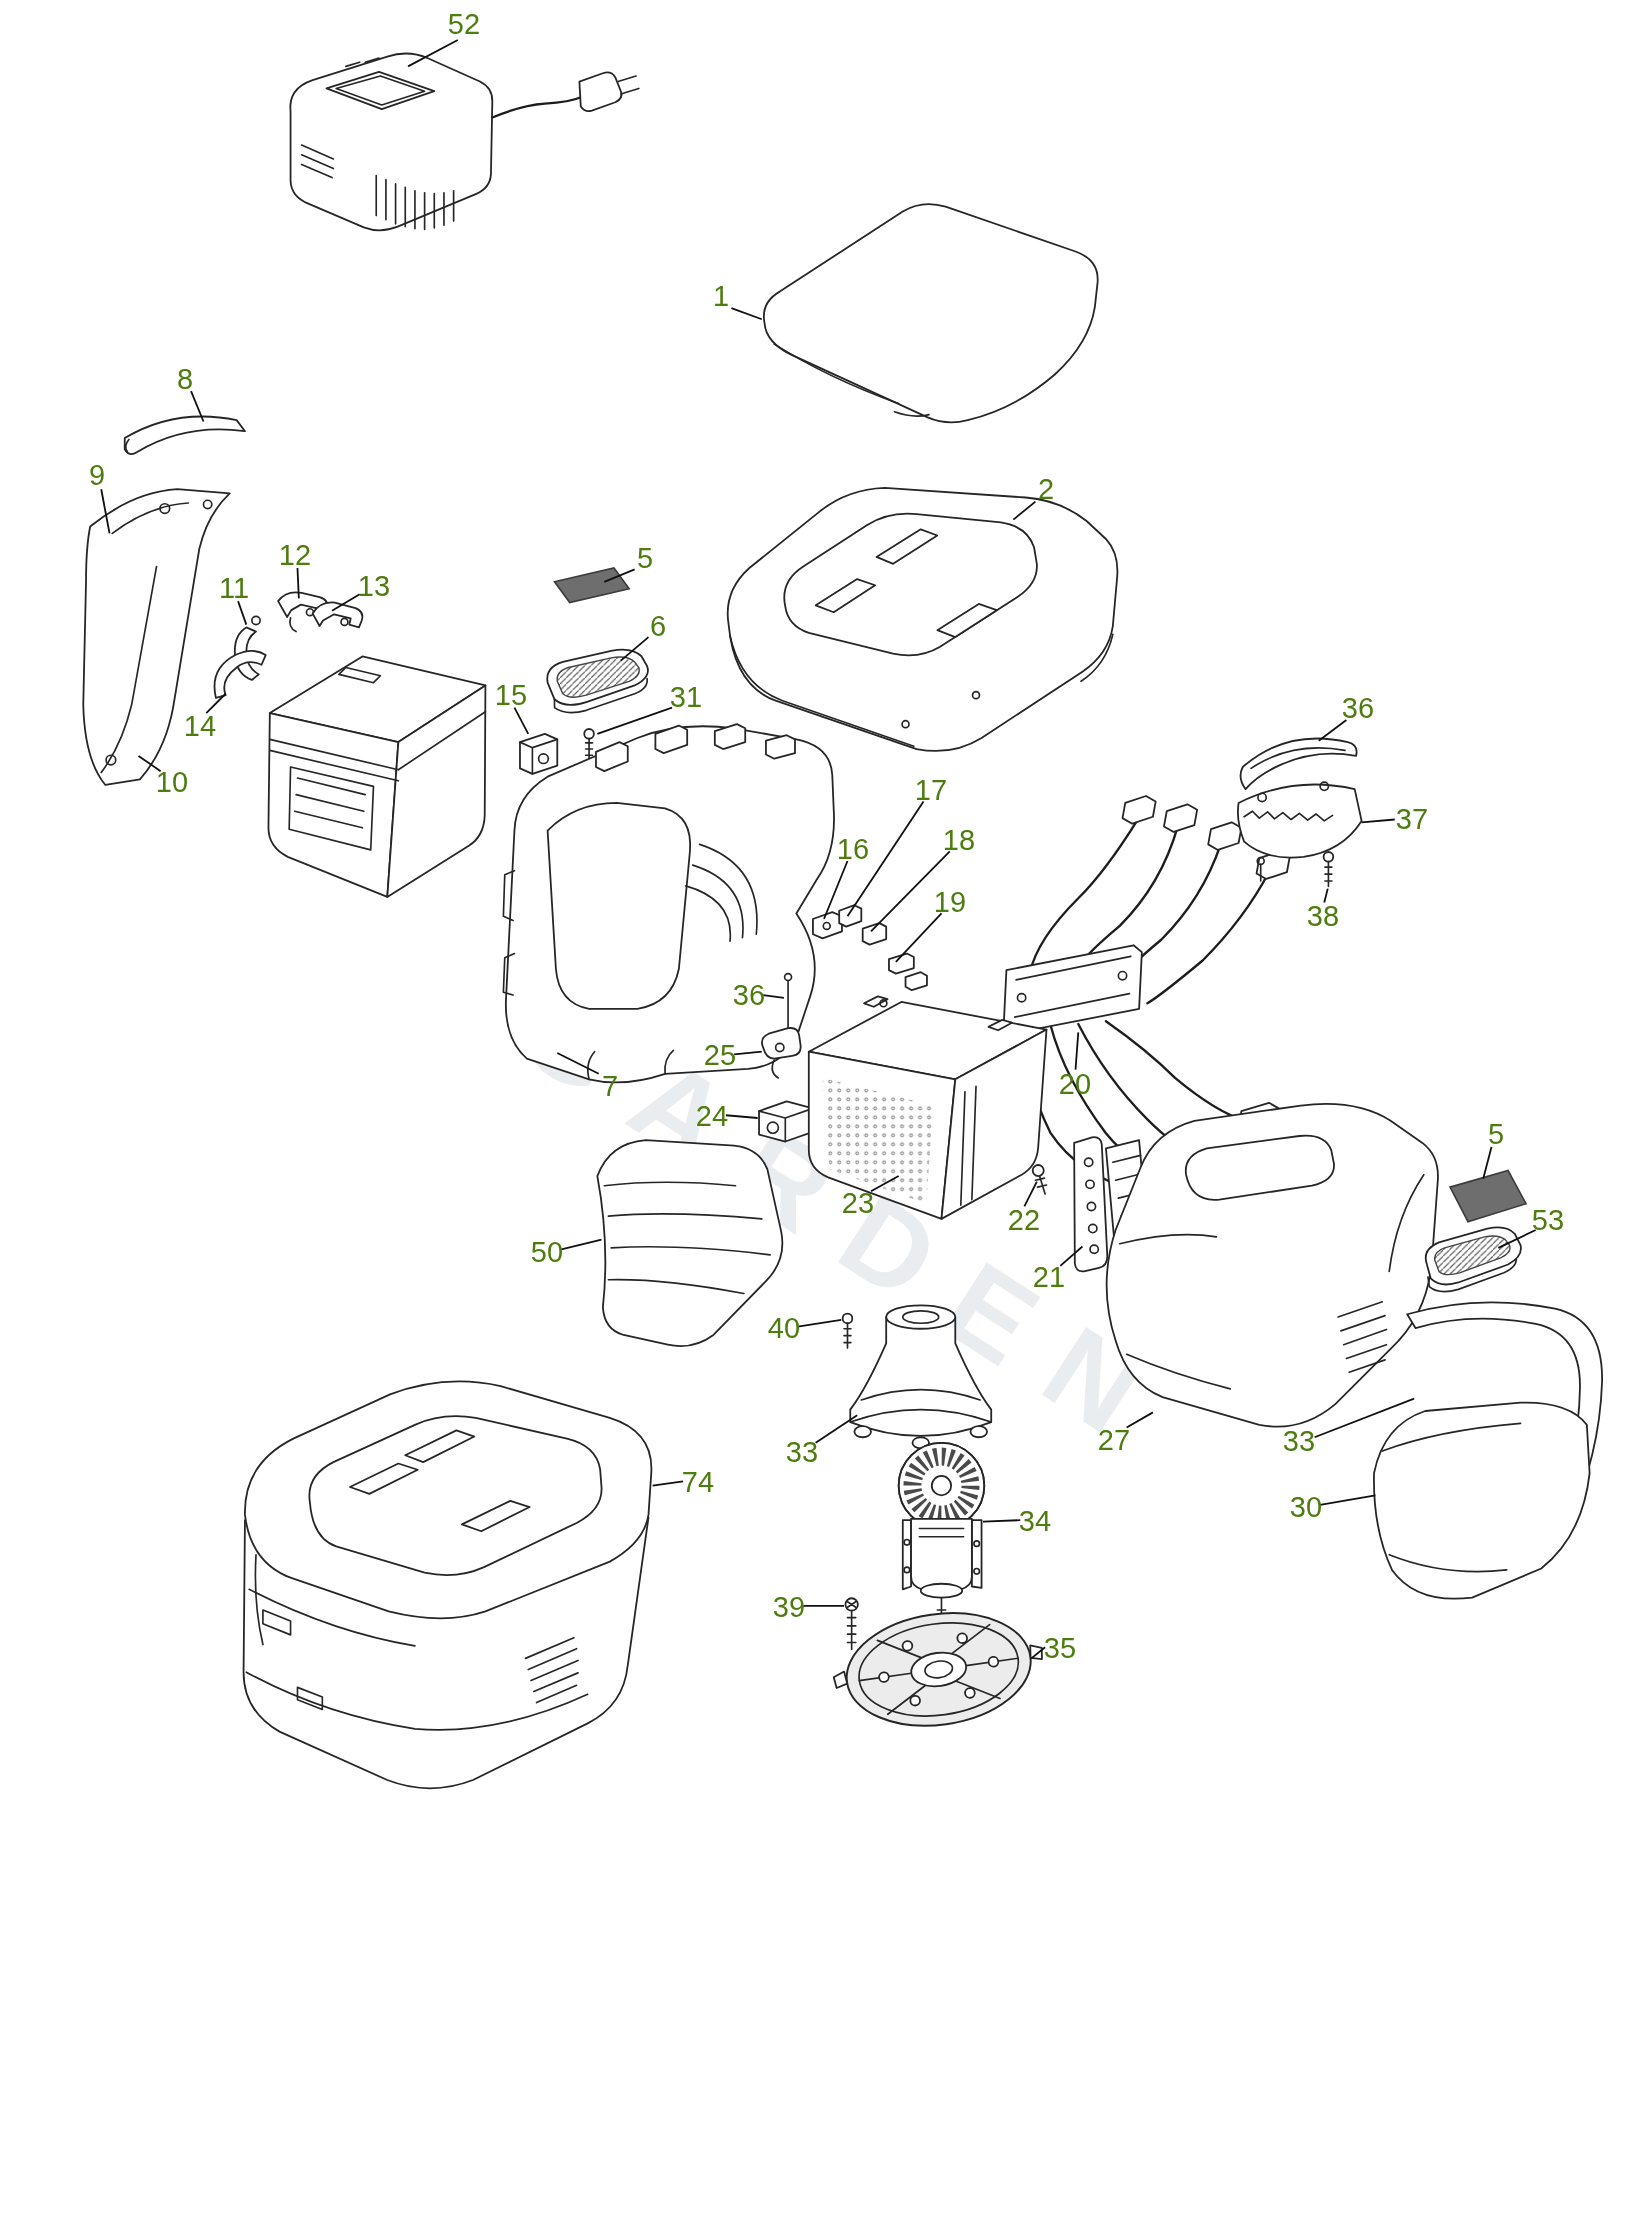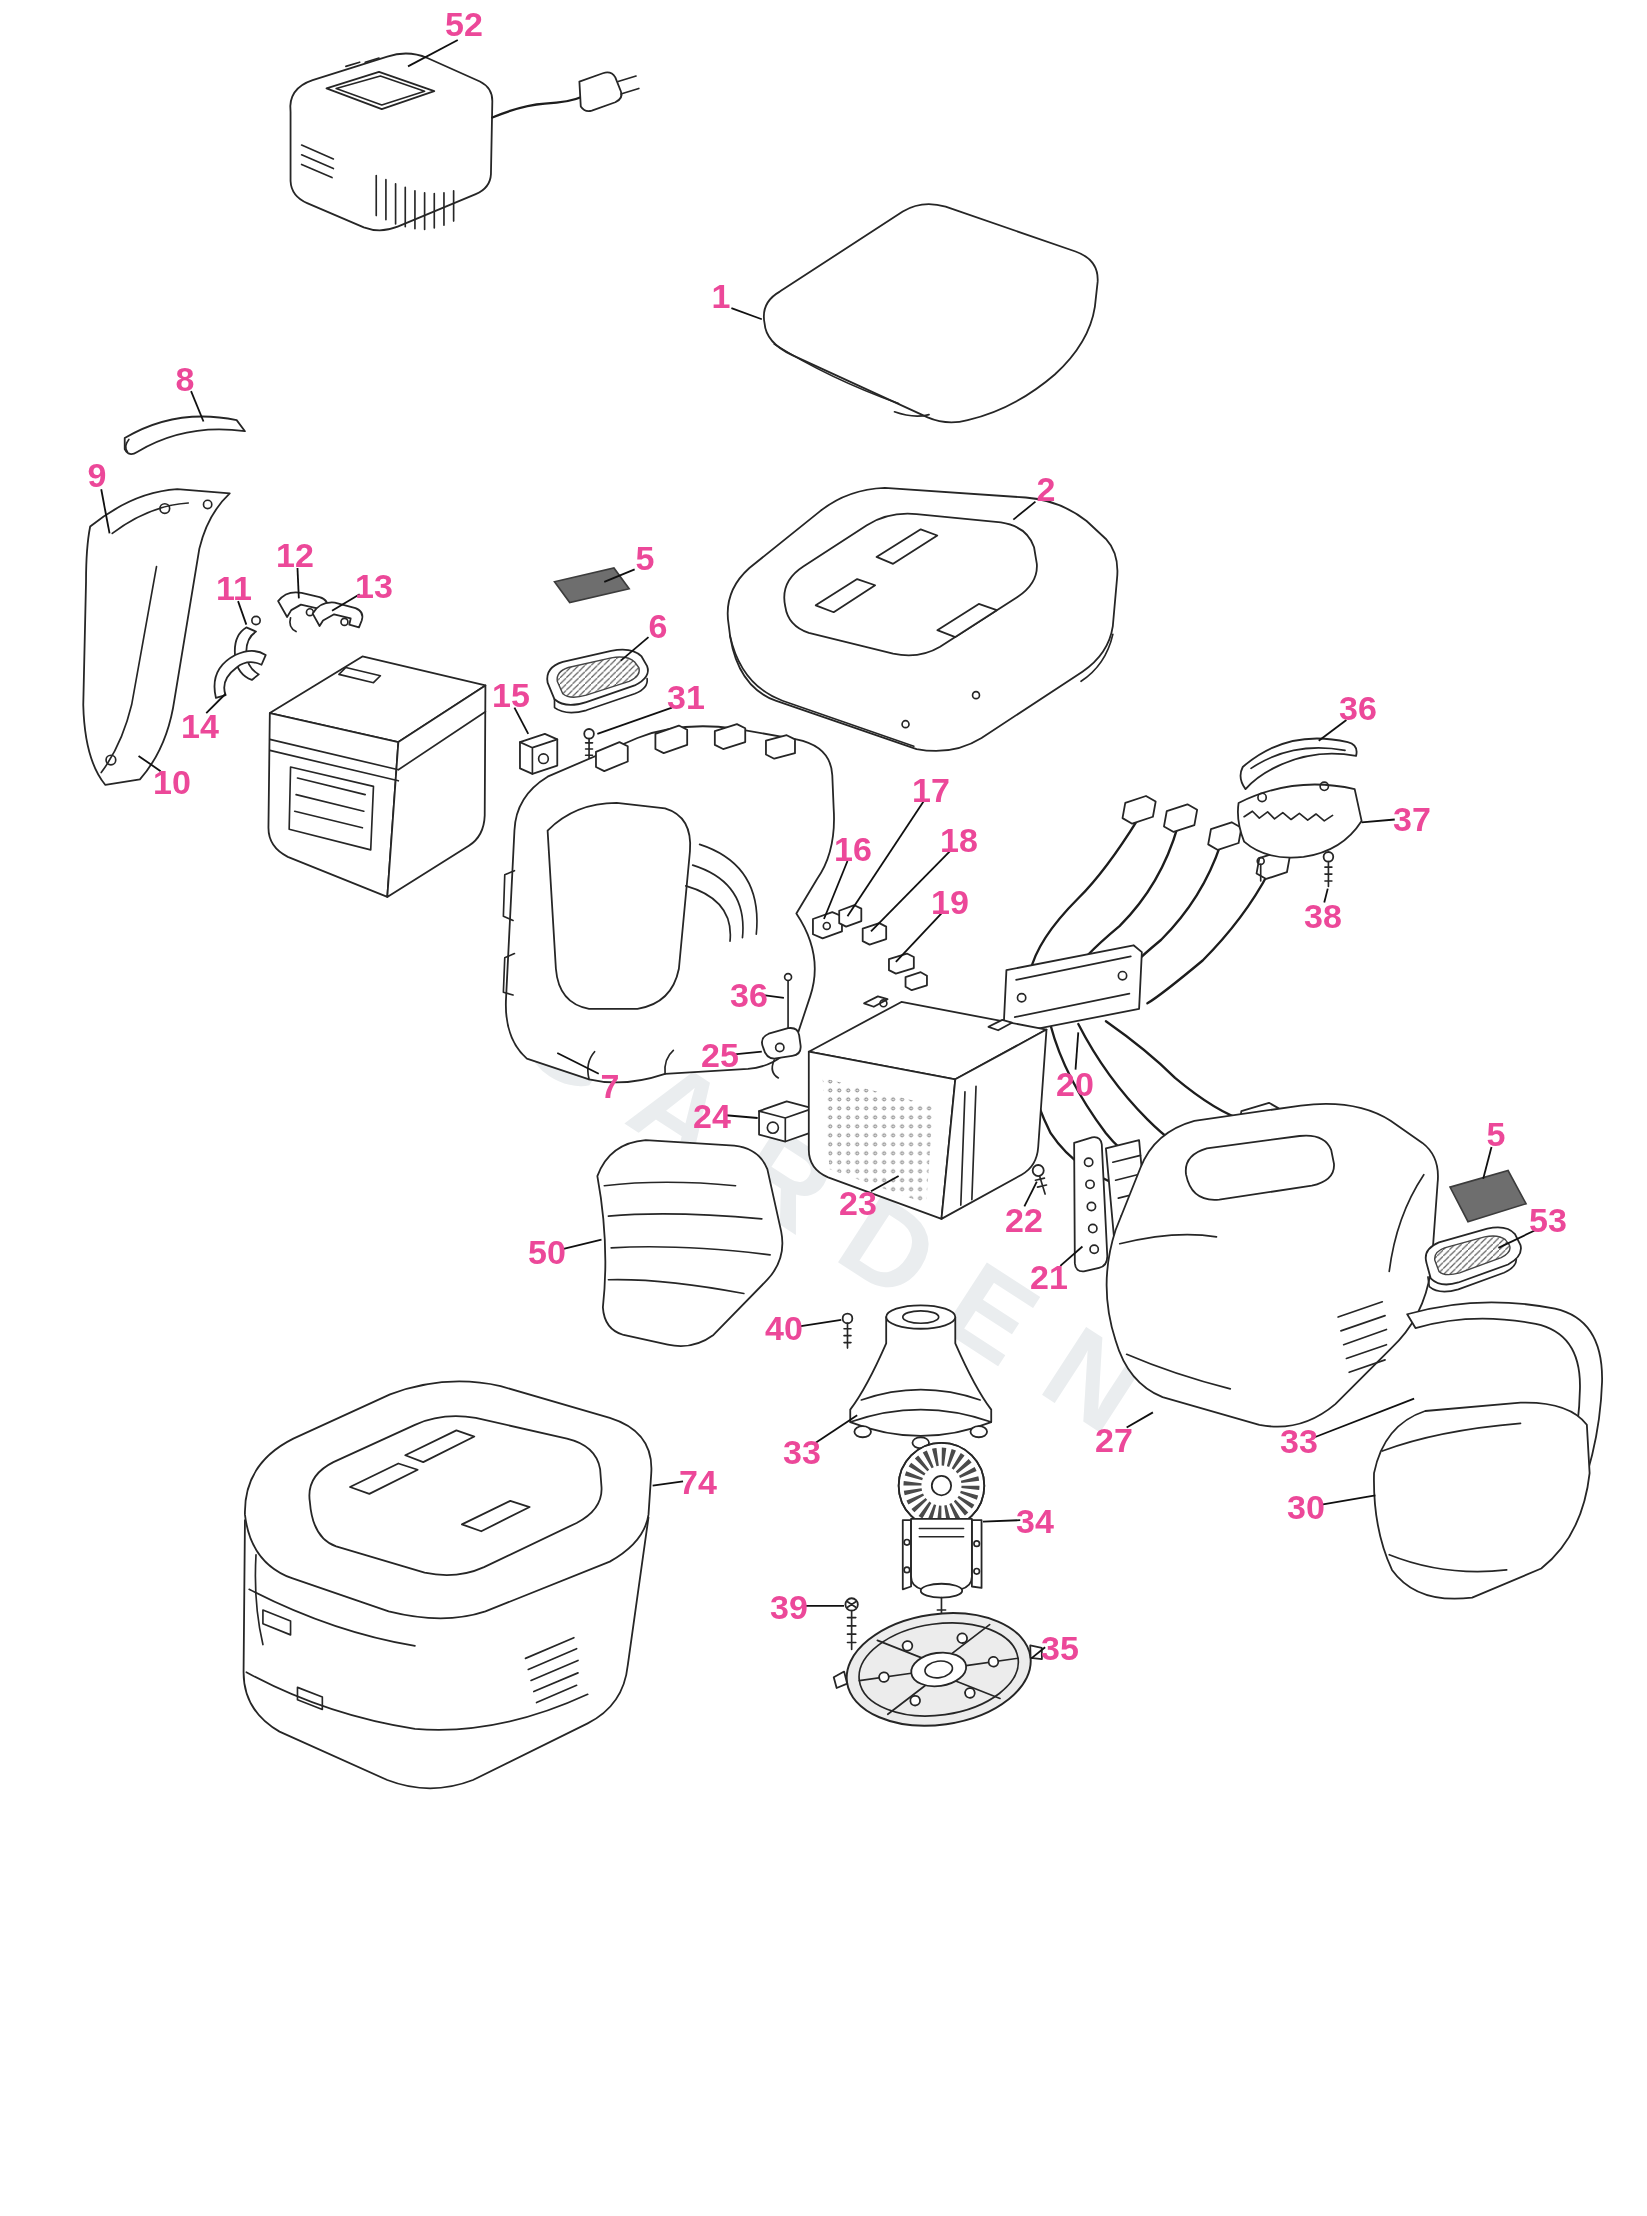--- a/index.html
+++ b/index.html
@@ -1,18 +1,18 @@
 <!DOCTYPE html>
 <html style="font-size:11px"><head>
 <meta charset="utf-8">
 <style>
   html,body{margin:0;padding:0;background:#ffffff;font-family:"Liberation Sans",sans-serif;}
   .stage{position:relative;width:1648px;height:2216px;background:#ffffff;overflow:hidden;}
   .stage svg{position:absolute;left:0;top:0;}
-  .callout{position:absolute;transform:translate(-50%,-50%);font-weight:bold;font-size:34px;color:#ec4899;line-height:1;white-space:nowrap;}
+  .callout{position:absolute;transform:translate(-50%,-50%);font-weight:normal;font-size:29px;color:#4d7c0f;line-height:1;white-space:nowrap;}
   
   .fw{fill:#ffffff;stroke:#262626;stroke-width:2.6;stroke-linejoin:round;stroke-linecap:round;}
   .fg{fill:#ececec;stroke:#262626;stroke-width:2.8;stroke-linejoin:round;}
   .ln{fill:none;stroke:#262626;stroke-width:2.4;stroke-linejoin:round;stroke-linecap:round;}
   .wire{fill:none;stroke:#1d1d1d;stroke-width:3.4;stroke-linecap:round;}
   .dk{fill:#6e6e6e;stroke:#3c3c3c;stroke-width:2.4;}
   .leader{stroke:#101010;stroke-width:2.6;}
   .wm{font-weight:bold;letter-spacing:58px;font-size:170px;fill:#eaedef;}
 </style>
 </head>

